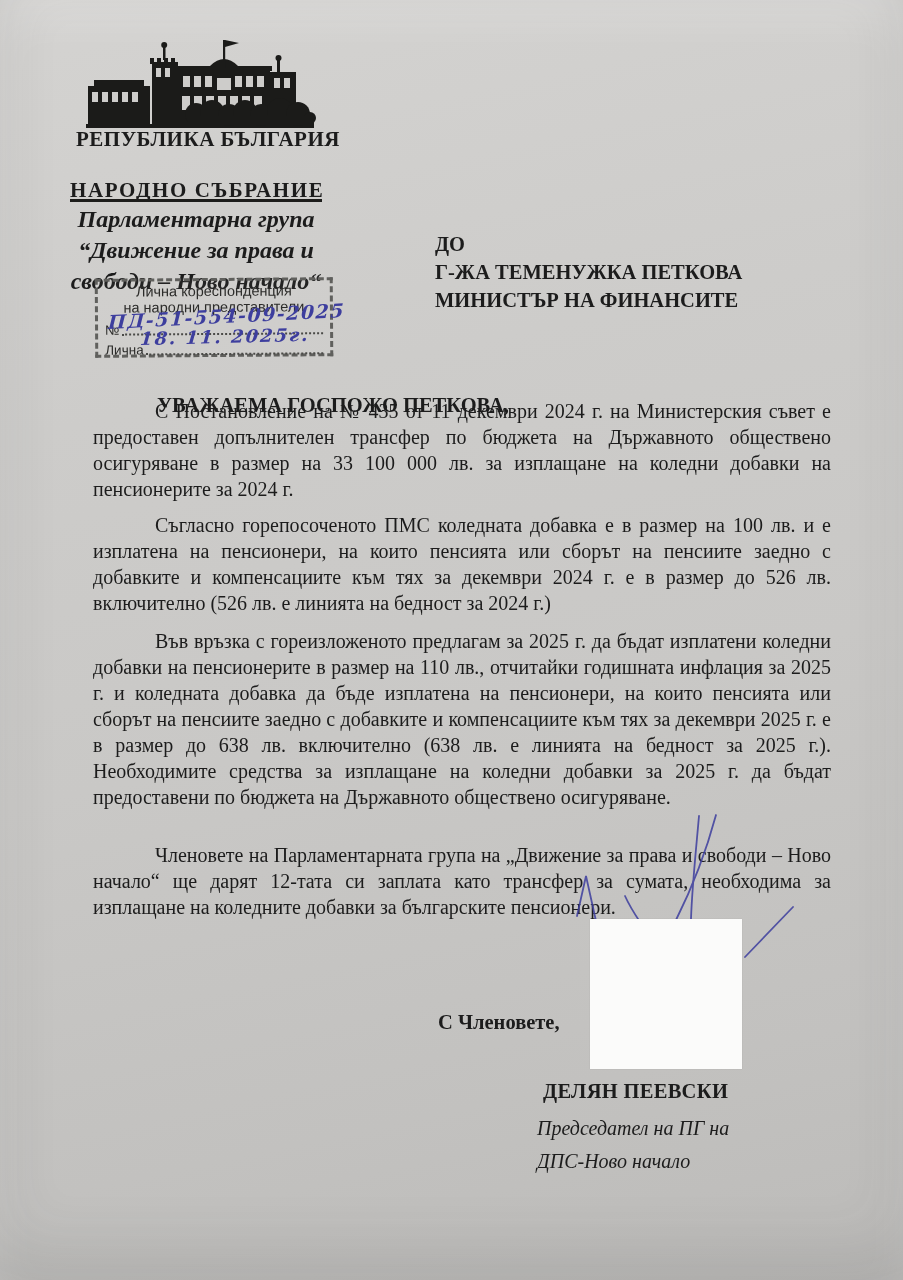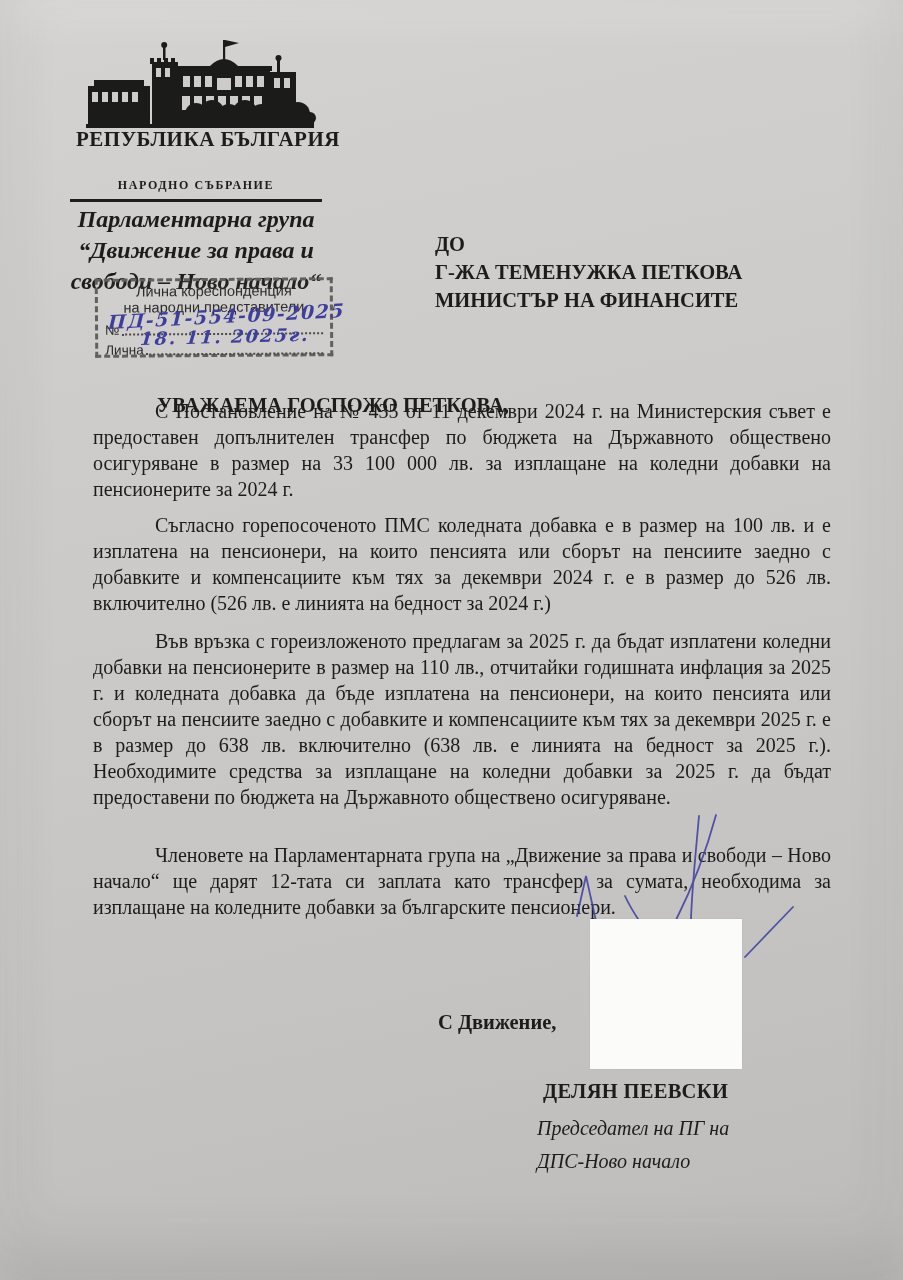--- a/index.html
+++ b/index.html
@@ -12,21 +12,21 @@
     overflow:hidden;
     font-family:"Liberation Serif", serif;
     color:#1c1c1c;
     box-shadow:inset 0 -30px 60px rgba(60,60,58,.12), inset 0 20px 40px rgba(255,255,255,.18);
   }
   .abs{position:absolute;}
 
   
   .logo{left:84px;top:36px;width:232px;height:94px;}
   .republic{left:76px;top:127px;width:250px;font-size:21px;font-weight:bold;letter-spacing:.5px;white-space:nowrap;}
-  .assembly{left:70px;top:178px;width:252px;text-align:center;font-size:12px;font-weight:bold;letter-spacing:1.6px;white-space:nowrap;}
+  .assembly{left:70px;top:178px;width:252px;text-align:center;font-size:21px;font-weight:bold;letter-spacing:1.6px;white-space:nowrap;}
   .assembly-rule{left:70px;top:199px;width:252px;height:3px;background:#1d1d1b;}
   .group{left:66px;top:204px;width:260px;text-align:center;font-style:italic;font-weight:bold;font-size:24px;line-height:31px;}
 
   
   .stamp{
     left:95px;top:278px;width:238px;height:79px;
     border:3px dashed #60605d;
     box-sizing:border-box;
     transform:rotate(-.4deg);
     font-family:"Liberation Sans", sans-serif;
@@ -165,21 +165,21 @@
     <div>Г-ЖА ТЕМЕНУЖКА ПЕТКОВА</div>
     <div>МИНИСТЪР НА ФИНАНСИТЕ</div>
   </div>
 
   <div class="abs salutation">УВАЖАЕМА ГОСПОЖО ПЕТКОВА,</div>
   <div class="abs bodytext para p1">С Постановление на № 435 от 11 декември 2024 г. на Министерския съвет е предоставен допълнителен трансфер по бюджета на Държавното обществено осигуряване в размер на 33 100 000 лв. за изплащане на коледни добавки на пенсионерите за 2024 г.</div>
   <div class="abs bodytext para p2">Съгласно горепосоченото ПМС коледната добавка е в размер на 100 лв. и е изплатена на пенсионери, на които пенсията или сборът на пенсиите заедно с добавките и компенсациите към тях за декември 2024 г. е в размер до 526 лв. включително (526 лв. е линията на бедност за 2024 г.)</div>
   <div class="abs bodytext para p3">Във връзка с гореизложеното предлагам за 2025 г. да бъдат изплатени коледни добавки на пенсионерите в размер на 110 лв., отчитайки годишната инфлация за 2025 г. и коледната добавка да бъде изплатена на пенсионери, на които пенсията или сборът на пенсиите заедно с добавките и компенсациите към тях за декември 2025 г. е в размер до 638 лв. включително (638 лв. е линията на бедност за 2025 г.).  Необходимите средства за изплащане на коледни добавки за 2025 г. да бъдат предоставени по бюджета на Държавното обществено осигуряване.</div>
   <div class="abs bodytext para p4">Членовете на Парламентарната група на „Движение за права и свободи – Ново начало“ ще дарят 12-тата си заплата като трансфер за сумата, необходима за изплащане на коледните добавки за българските пенсионери.</div>
 
-  <div class="abs closing">С Движение,</div>
+  <div class="abs closing">С Членовете,</div>
 
   <svg class="abs ink" viewBox="0 0 903 1280">
     <g fill="none" stroke="var(--ink,#3d3e9e)" stroke-width="1.8" stroke-linecap="round" opacity=".85">
       <path d="M716 815 C706 852 690 892 676 920"></path>
       <path d="M699 816 C696 850 692 888 691 919"></path>
       <path d="M577 916 L586 876 L596 921"></path>
       <path d="M625 896 C630 907 636 916 640 922"></path>
       <path d="M793 907 L745 957"></path>
     </g>
   </svg>

